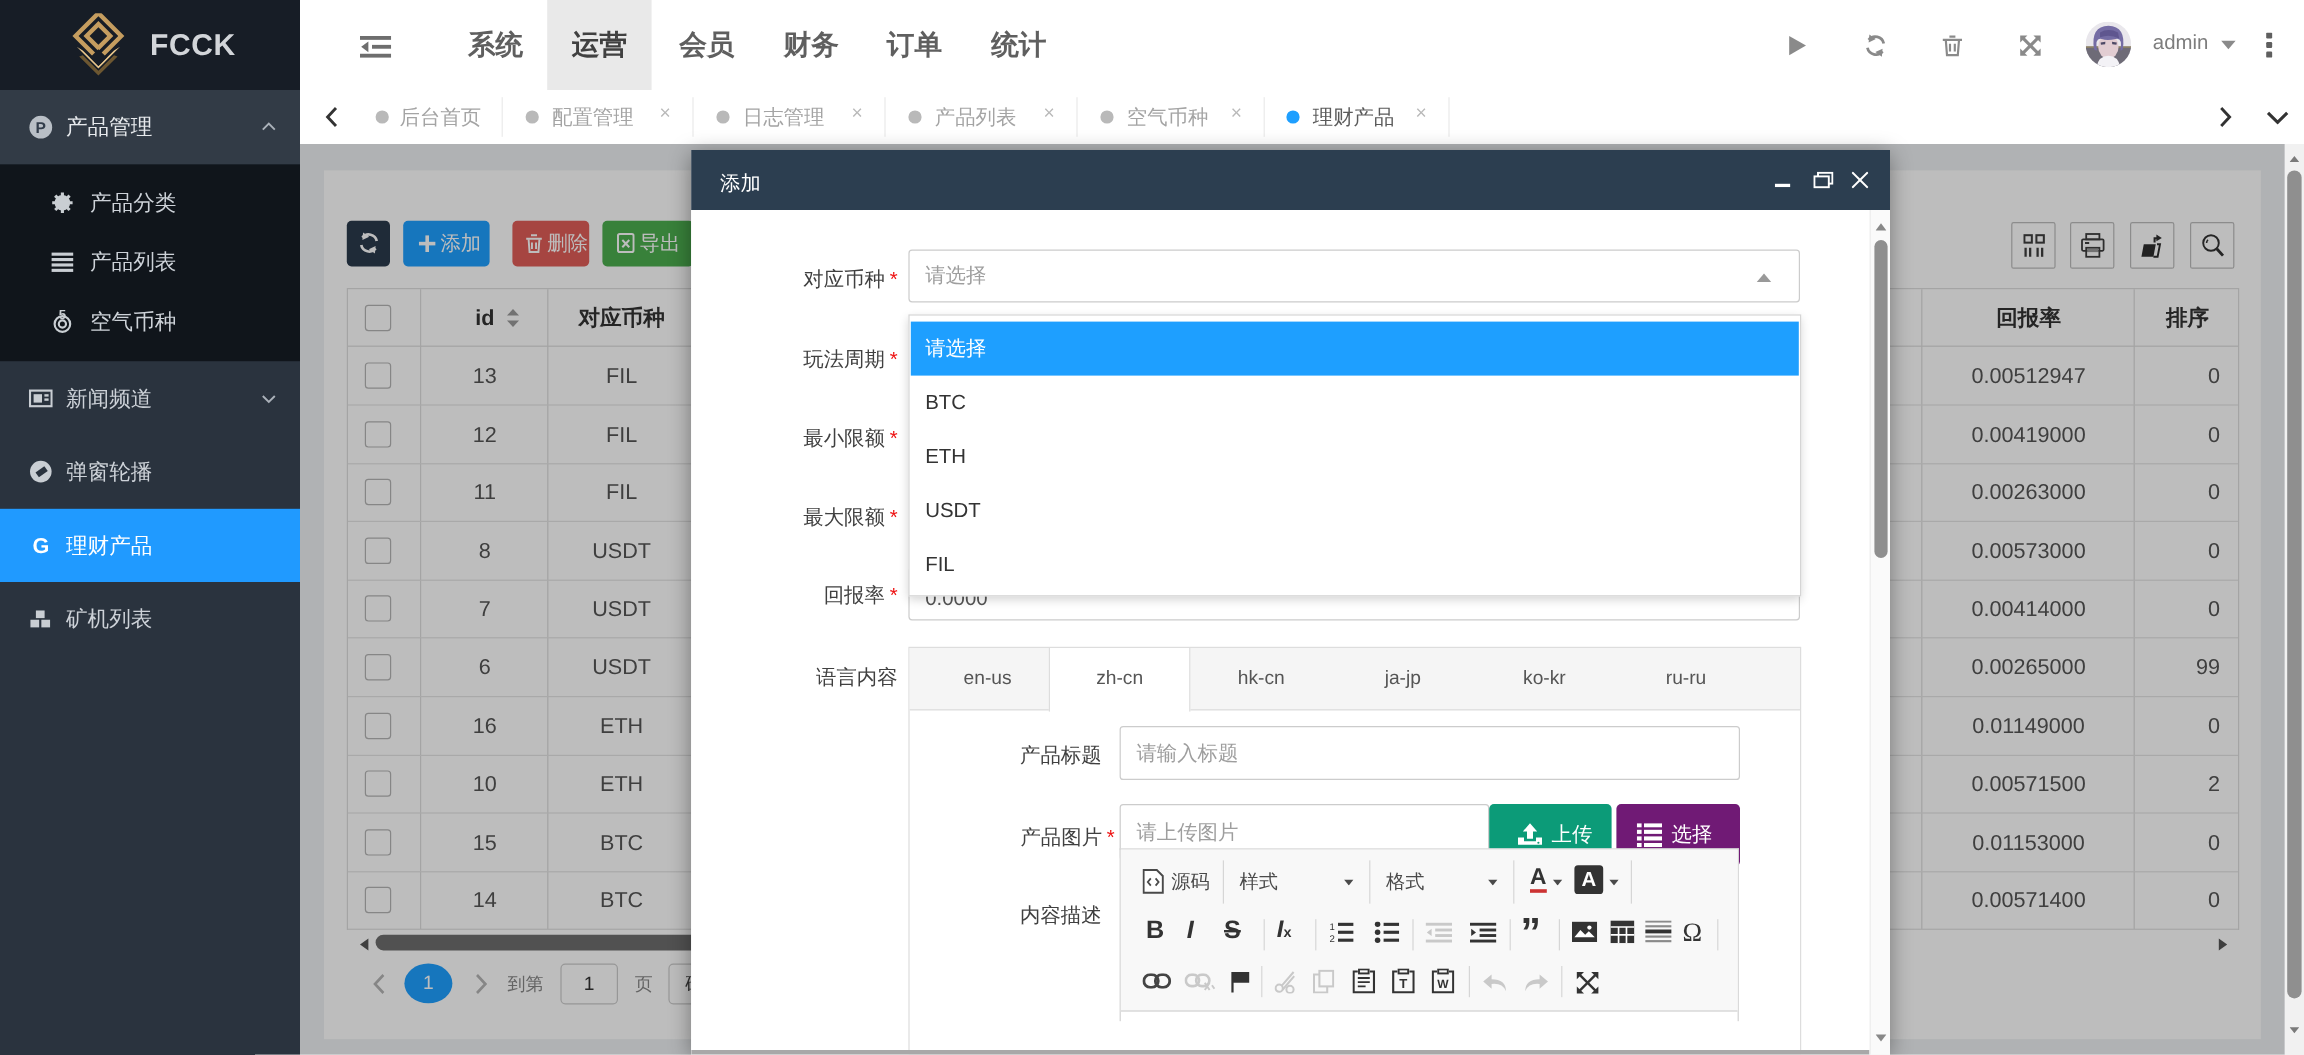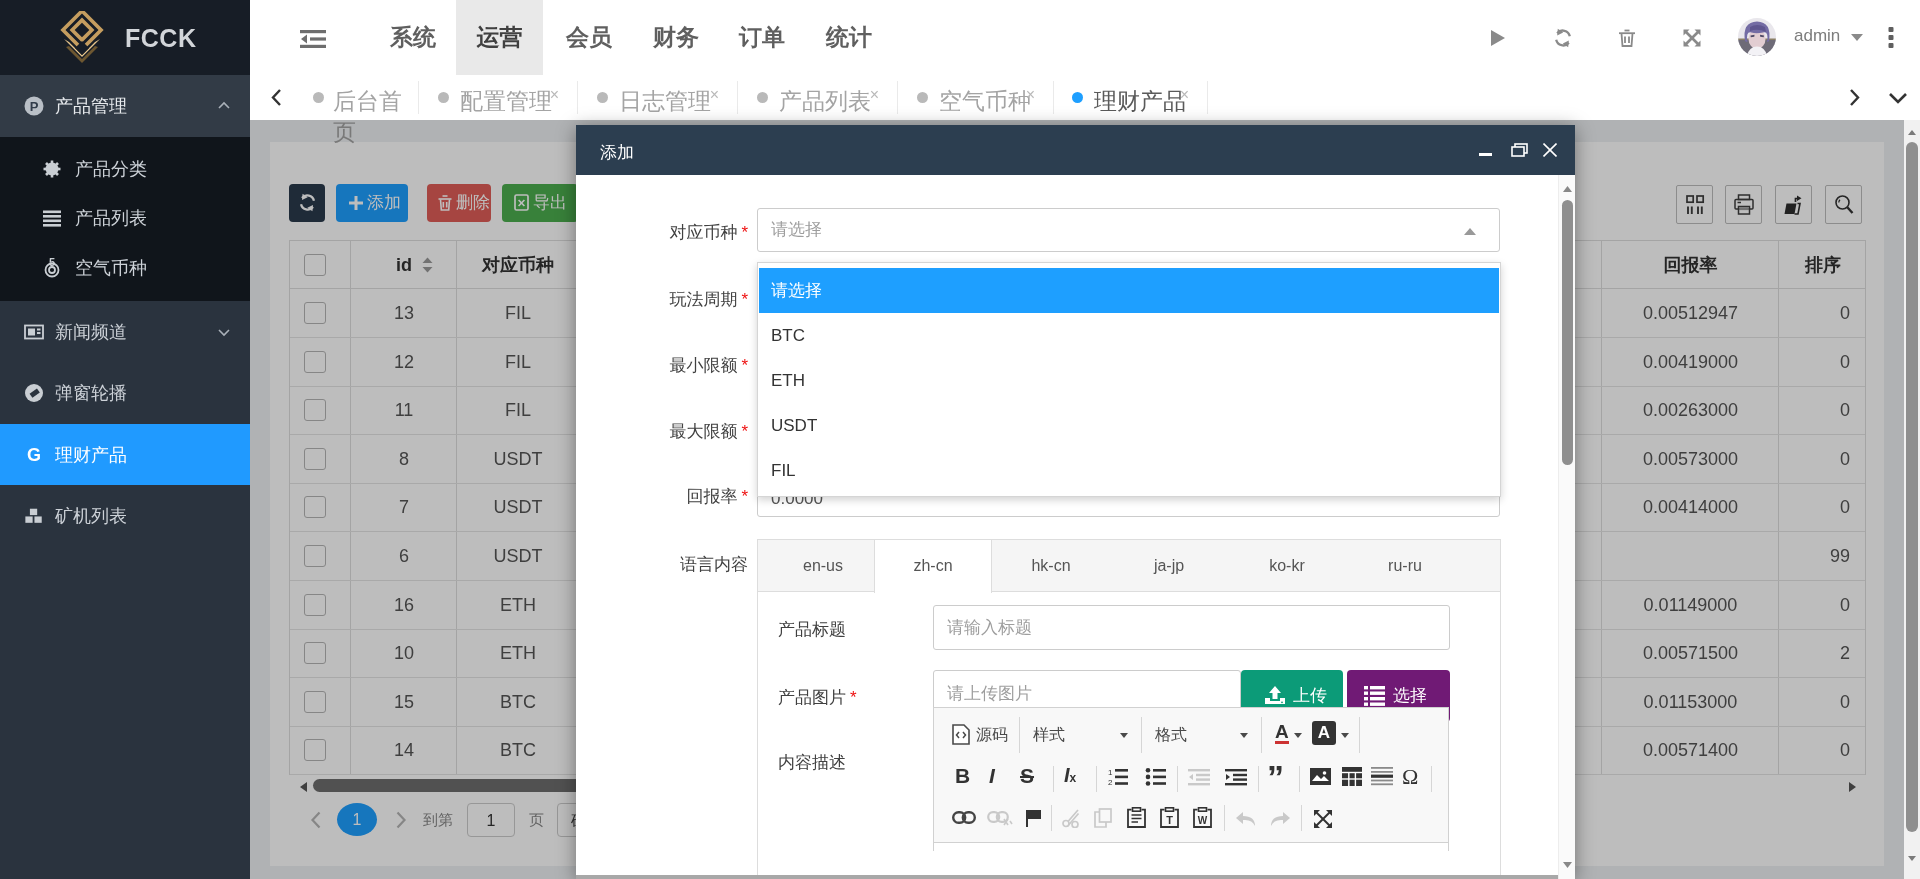--- a/index.html
+++ b/index.html
@@ -23,21 +23,21 @@
 .nav-item { position:absolute; top:0; height:75px; line-height:75px; text-align:center; font-size:23px; font-weight:bold; color:#5f5f5f; width:88px; }
 .nav-item.active { background:#e9e9e9; color:#404040; }
 .hicon { position:absolute; top:28px; width:20px; height:20px; color:#8a8a8a; }
 
 
 #tabbar { position:absolute; left:250px; top:75px; width:1670px; height:45px; background:#fff; z-index:20; }
 .tab { position:absolute; top:0; height:45px; }
 .tab .sep { position:absolute; right:0; top:6px; bottom:6px; width:1px; background:#eaeaea; }
 .tab .dot { position:absolute; left:18px; top:17px; width:11px; height:11px; border-radius:50%; background:#b9b9b9; }
 .tab .dot.blue { background:#1E9FFF; }
-.tab .ttl { position:absolute; left:40px; top:11px; font-size:23px; color:#a4a4a4; }
+.tab .ttl { position:absolute; left:40px; top:11px; font-size:17px; color:#a4a4a4; }
 .tab .ttl.act { color:#5a5a5a; }
 .tab .x { position:absolute; right:19px; top:11px; font-size:16px; color:#b9b9b9; }
 
 
 #content { position:absolute; left:250px; top:120px; width:1654px; height:759px; background:#eef1f3; z-index:1; }
 #card { position:absolute; left:20px; top:22px; width:1614px; height:724px; background:#fff; }
 .btn { position:absolute; top:42px; height:38px; border-radius:4px; color:#fff; font-size:17px; text-align:center; }
 .tbl-btnbox { position:absolute; top:43px; width:37px; height:39px; border:1px solid #bdbdbd; border-radius:2px; background:transparent; }
 
 #pagescroll { position:absolute; left:1904px; top:120px; width:16px; height:759px; background:#f1f1f1; z-index:50; }
@@ -61,21 +61,21 @@
 
 #mscroll { position:absolute; left:982px; top:50px; width:17px; height:704px; background:#fafafa; border-left:1px solid #ededed; }
 #mscroll .thumb { position:absolute; left:3px; width:11px; border-radius:6px; background:#8f8f8f; }
 .sarrow { position:absolute; }
 
 
 #langtabs { position:absolute; left:181px; top:364px; width:744px; height:340px; border:1px solid #ddd; background:#fff; }
 #langtabs .thead { position:absolute; left:0; top:0; width:742px; height:52px; background:#f5f5f5; border-bottom:1px solid #ddd; }
 #langtabs .ltab { position:absolute; top:0; width:118px; height:52px; line-height:52px; text-align:center; font-size:16px; color:#555; }
 #langtabs .ltab.act { background:#fff; border-left:1px solid #ddd; border-right:1px solid #ddd; height:53px; }
-.ilabel { position:absolute; color:#404040; font-size:17px; width:140px; }
+.ilabel { position:absolute; color:#404040; font-size:17px; text-align:right; width:140px; }
 .ilabel .req { color:#ee1111; margin-left:4px; font-size:17px; }
 .iinput { position:absolute; border:1px solid #ccc; border-radius:3px; background:#fff; font-size:17px; color:#9e9e9e; }
 </style>
 </head>
 <body>
 <div id="app">
 
   <div id="sidebar">
     <div id="logo">
       <svg width="46" height="54" viewBox="0 0 46 54" style="position:absolute;left:59px;top:11px;">
@@ -439,20 +439,21 @@
 <div style="position:absolute;left:14px;top:13px;width:22px;height:22px;border:1px solid #b5b5b5;border-radius:3px;background:#fff;"></div>
 <div style="position:absolute;left:61px;width:106px;text-align:center;line-height:48px;">7</div>
 <div style="position:absolute;left:167px;width:122px;text-align:center;line-height:48px;">USDT</div>
 <div style="position:absolute;left:1312px;width:177px;text-align:center;line-height:48px;">0.00414000</div>
 <div style="position:absolute;left:1489px;width:71px;text-align:right;line-height:48px;">0</div>
 </div>
         <div style="position:absolute;left:0;top:291px;width:1575px;height:49px;border-bottom:1px solid #e4e4e4;font-size:18px;color:#555;">
 <div style="position:absolute;left:14px;top:13px;width:22px;height:22px;border:1px solid #b5b5b5;border-radius:3px;background:#fff;"></div>
 <div style="position:absolute;left:61px;width:106px;text-align:center;line-height:48px;">6</div>
 <div style="position:absolute;left:167px;width:122px;text-align:center;line-height:48px;">USDT</div>
+<div style="position:absolute;left:1312px;width:177px;text-align:center;line-height:48px;">0.00265000</div>
 <div style="position:absolute;left:1489px;width:71px;text-align:right;line-height:48px;">99</div>
 </div>
         <div style="position:absolute;left:0;top:340px;width:1575px;height:49px;border-bottom:1px solid #e4e4e4;font-size:18px;color:#555;">
 <div style="position:absolute;left:14px;top:13px;width:22px;height:22px;border:1px solid #b5b5b5;border-radius:3px;background:#fff;"></div>
 <div style="position:absolute;left:61px;width:106px;text-align:center;line-height:48px;">16</div>
 <div style="position:absolute;left:167px;width:122px;text-align:center;line-height:48px;">ETH</div>
 <div style="position:absolute;left:1312px;width:177px;text-align:center;line-height:48px;">0.01149000</div>
 <div style="position:absolute;left:1489px;width:71px;text-align:right;line-height:48px;">0</div>
 </div>
         <div style="position:absolute;left:0;top:388px;width:1575px;height:49px;border-bottom:1px solid #e4e4e4;font-size:18px;color:#555;">

